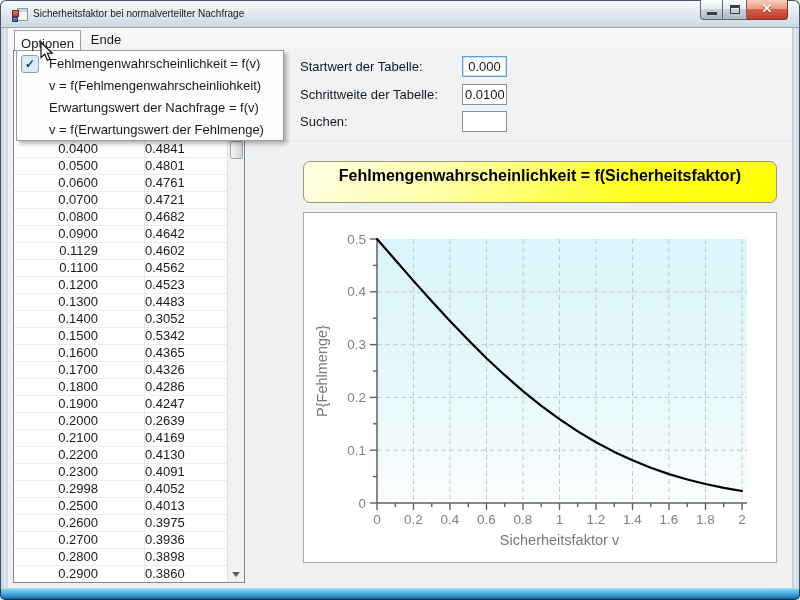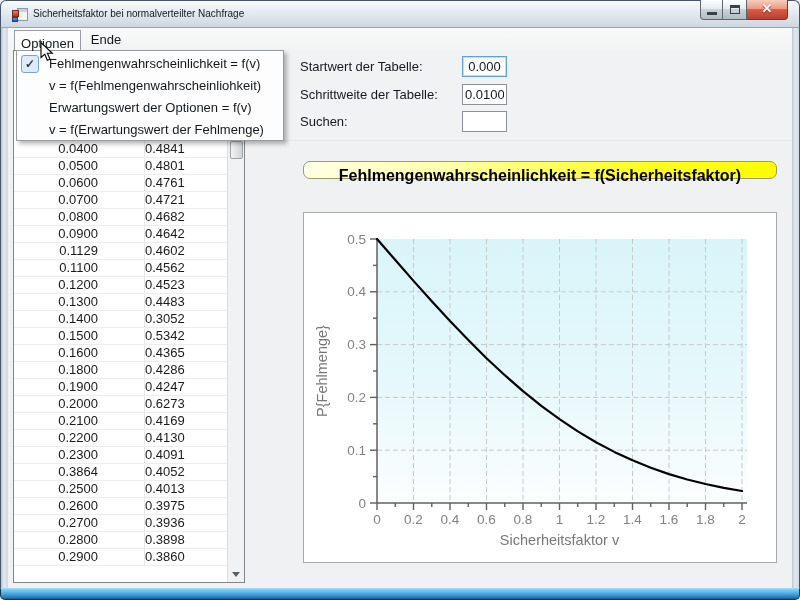--- a/index.html
+++ b/index.html
@@ -80,21 +80,21 @@
   .form-area { position:absolute; left:286px; top:50px; width:506px; height:91px; background:#F1F2F4; border-bottom:1px solid #E4E7EA; }
   .form-label { position:absolute; left:300px; height:21px; line-height:21px; color:#15191d; white-space:nowrap; }
   .form-input {
     position:absolute; left:462px; width:45px; height:21px; background:#fff;
     border:1px solid #8A9097; font-family:"Liberation Sans",sans-serif; font-size:13px;
     text-align:center; padding:0 2px; color:#15191d;
   }
   .form-input.focused { border:1px solid #64A0D8; box-shadow:0 0 0 1px #C4DDF2 inset; }
   
   .banner {
-    position:absolute; left:303px; top:161px; width:474px; height:18px;
+    position:absolute; left:303px; top:161px; width:474px; height:42px;
     border:1px solid #9A9A70; border-radius:7px;
     background:linear-gradient(115deg,#FFFFE8 0%,#FFFFA8 30%,#FFFF20 70%,#FFFF00 100%);
     text-align:center; line-height:28px; font-size:16px; font-weight:bold; color:#000;
   }
   
   .chart-panel { position:absolute; left:303px; top:212px; width:474px; height:351px; background:#fff; border:1px solid #A6ABB0; }
   
   .cursor { position:absolute; left:40px; top:42px; z-index:99; }
 </style>
 </head>
@@ -176,45 +176,49 @@
         </div>
         <div class="t-row">
           <div class="t-c1">0.1500</div>
           <div class="t-c2">0.5342</div>
         </div>
         <div class="t-row">
           <div class="t-c1">0.1600</div>
           <div class="t-c2">0.4365</div>
         </div>
         <div class="t-row">
+          <div class="t-c1">0.1700</div>
+          <div class="t-c2">0.4326</div>
+        </div>
+        <div class="t-row">
           <div class="t-c1">0.1800</div>
           <div class="t-c2">0.4286</div>
         </div>
         <div class="t-row">
           <div class="t-c1">0.1900</div>
           <div class="t-c2">0.4247</div>
         </div>
         <div class="t-row">
           <div class="t-c1">0.2000</div>
-          <div class="t-c2">0.6273</div>
+          <div class="t-c2">0.2639</div>
         </div>
         <div class="t-row">
           <div class="t-c1">0.2100</div>
           <div class="t-c2">0.4169</div>
         </div>
         <div class="t-row">
           <div class="t-c1">0.2200</div>
           <div class="t-c2">0.4130</div>
         </div>
         <div class="t-row">
           <div class="t-c1">0.2300</div>
           <div class="t-c2">0.4091</div>
         </div>
         <div class="t-row">
-          <div class="t-c1">0.3864</div>
+          <div class="t-c1">0.2998</div>
           <div class="t-c2">0.4052</div>
         </div>
         <div class="t-row">
           <div class="t-c1">0.2500</div>
           <div class="t-c2">0.4013</div>
         </div>
         <div class="t-row">
           <div class="t-c1">0.2600</div>
           <div class="t-c2">0.3975</div>
         </div>
@@ -338,21 +342,21 @@
         </g>
         <text x="255.5" y="332" fill="#787878" font-size="14.5" text-anchor="middle" font-family="Liberation Sans, sans-serif">Sicherheitsfaktor v</text>
         <text transform="translate(23,158) rotate(-90)" fill="#787878" font-size="14.5" text-anchor="middle" font-family="Liberation Sans, sans-serif">P{Fehlmenge}</text>
         <path d="M73.0,26.0L91.3,47.0L109.5,67.9L127.8,88.3L146.0,108.1L164.3,127.1L182.5,145.2L200.8,162.2L219.0,178.1L237.3,192.8L255.5,206.2L273.8,218.4L292.0,229.2L310.3,238.9L328.5,247.3L346.8,254.7L365.0,261.1L383.3,266.5L401.5,271.0L419.8,274.8L438.0,278.0" fill="none" stroke="#000000" stroke-width="2.2" stroke-linecap="round" stroke-linejoin="round"></path>
       </svg>
   </div>
 
   <div class="dropdown" id="dropdown">
       <div class="dd-item"><span class="dd-check">✓</span><span>Fehlmengenwahrscheinlichkeit = f(v)</span></div>
       <div class="dd-item"><span>v = f(Fehlmengenwahrscheinliohkeit)</span></div>
-      <div class="dd-item"><span>Erwartungswert der Optionen = f(v)</span></div>
+      <div class="dd-item"><span>Erwartungswert der Nachfrage = f(v)</span></div>
       <div class="dd-item"><span>v = f(Erwartungswert der Fehlmenge)</span></div>
     </div>
 
   <div class="cursor">
     <svg width="14" height="20" viewBox="0 0 14 20">
       <path d="M1,0.5 L1,15.5 L4.8,12.2 L7.3,18.3 L10,17.2 L7.4,11.3 L12.3,11.3 Z" fill="#ffffff" stroke="#000000" stroke-width="1.1"></path>
     </svg>
   </div>
 
 <div class="menu-item open" style="left: 14px; width: 67px; text-align: center; padding: 3px;">Optionen</div>

